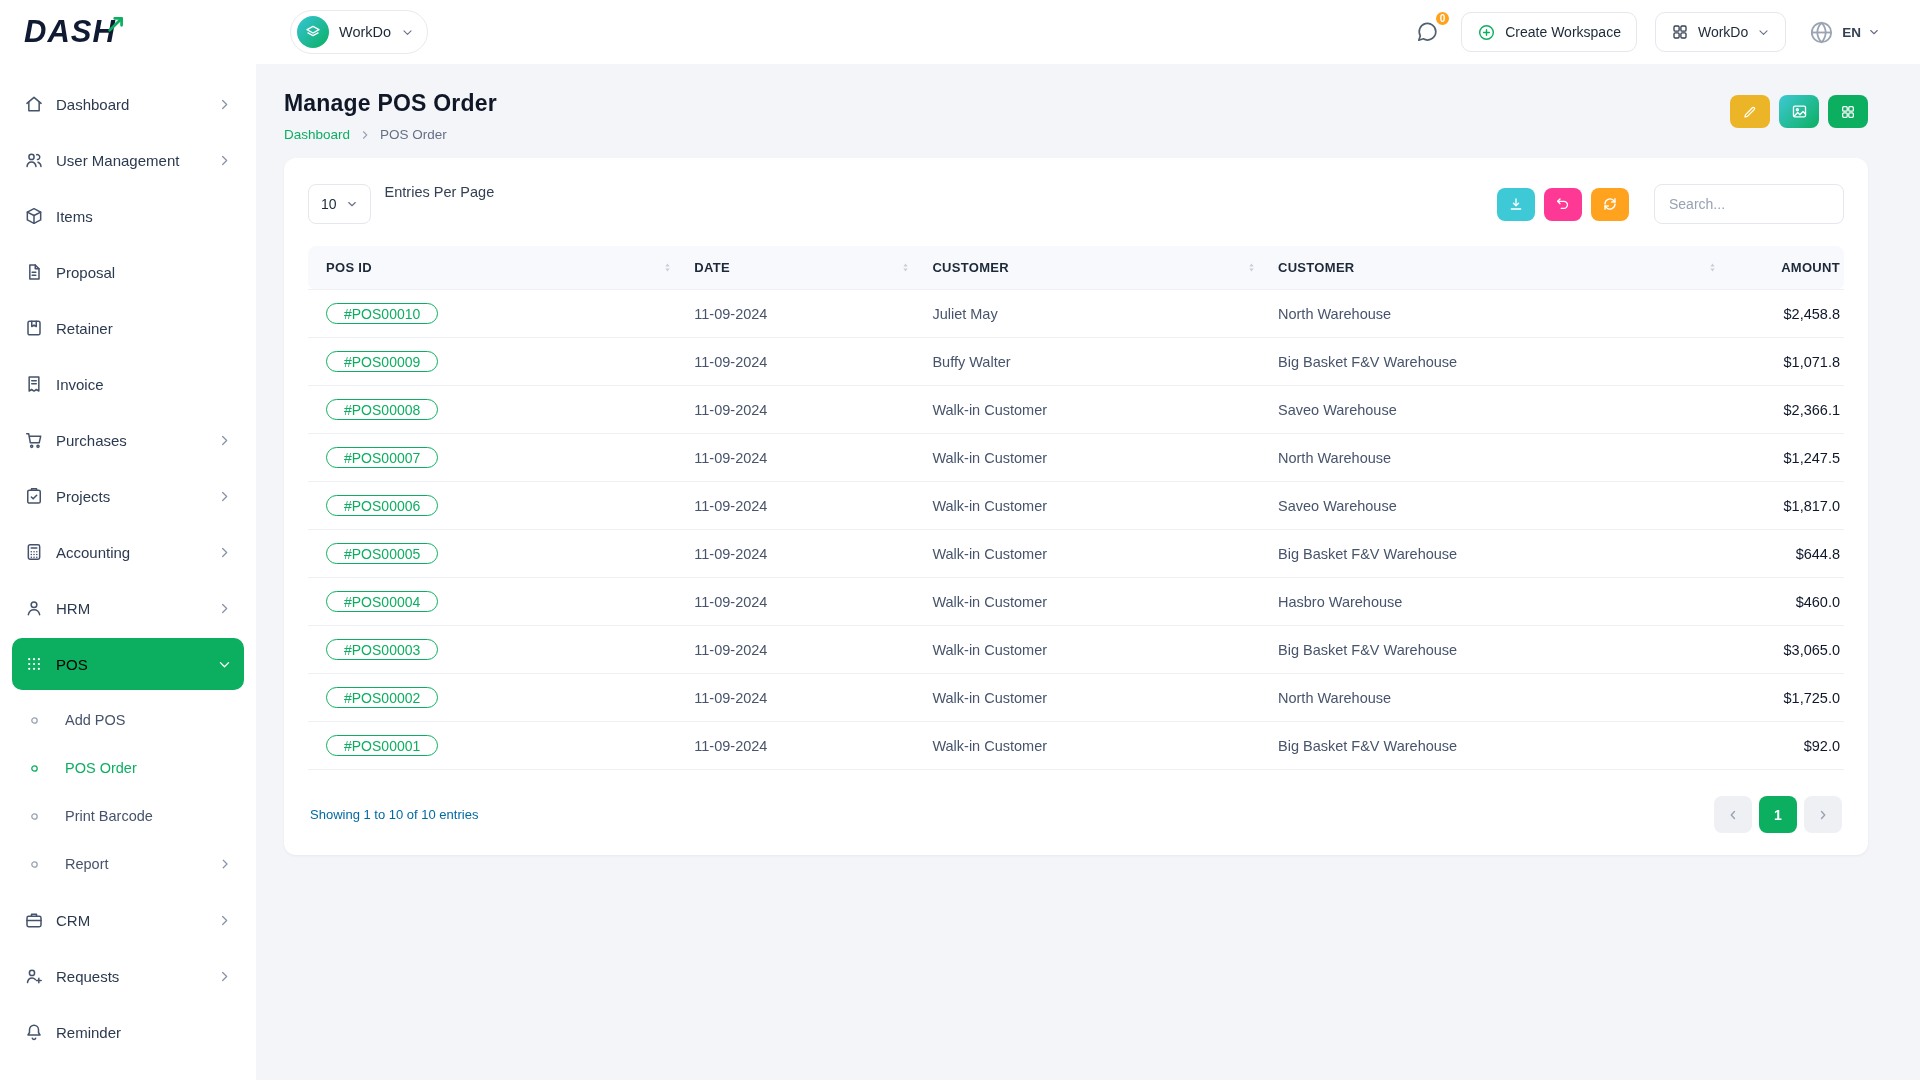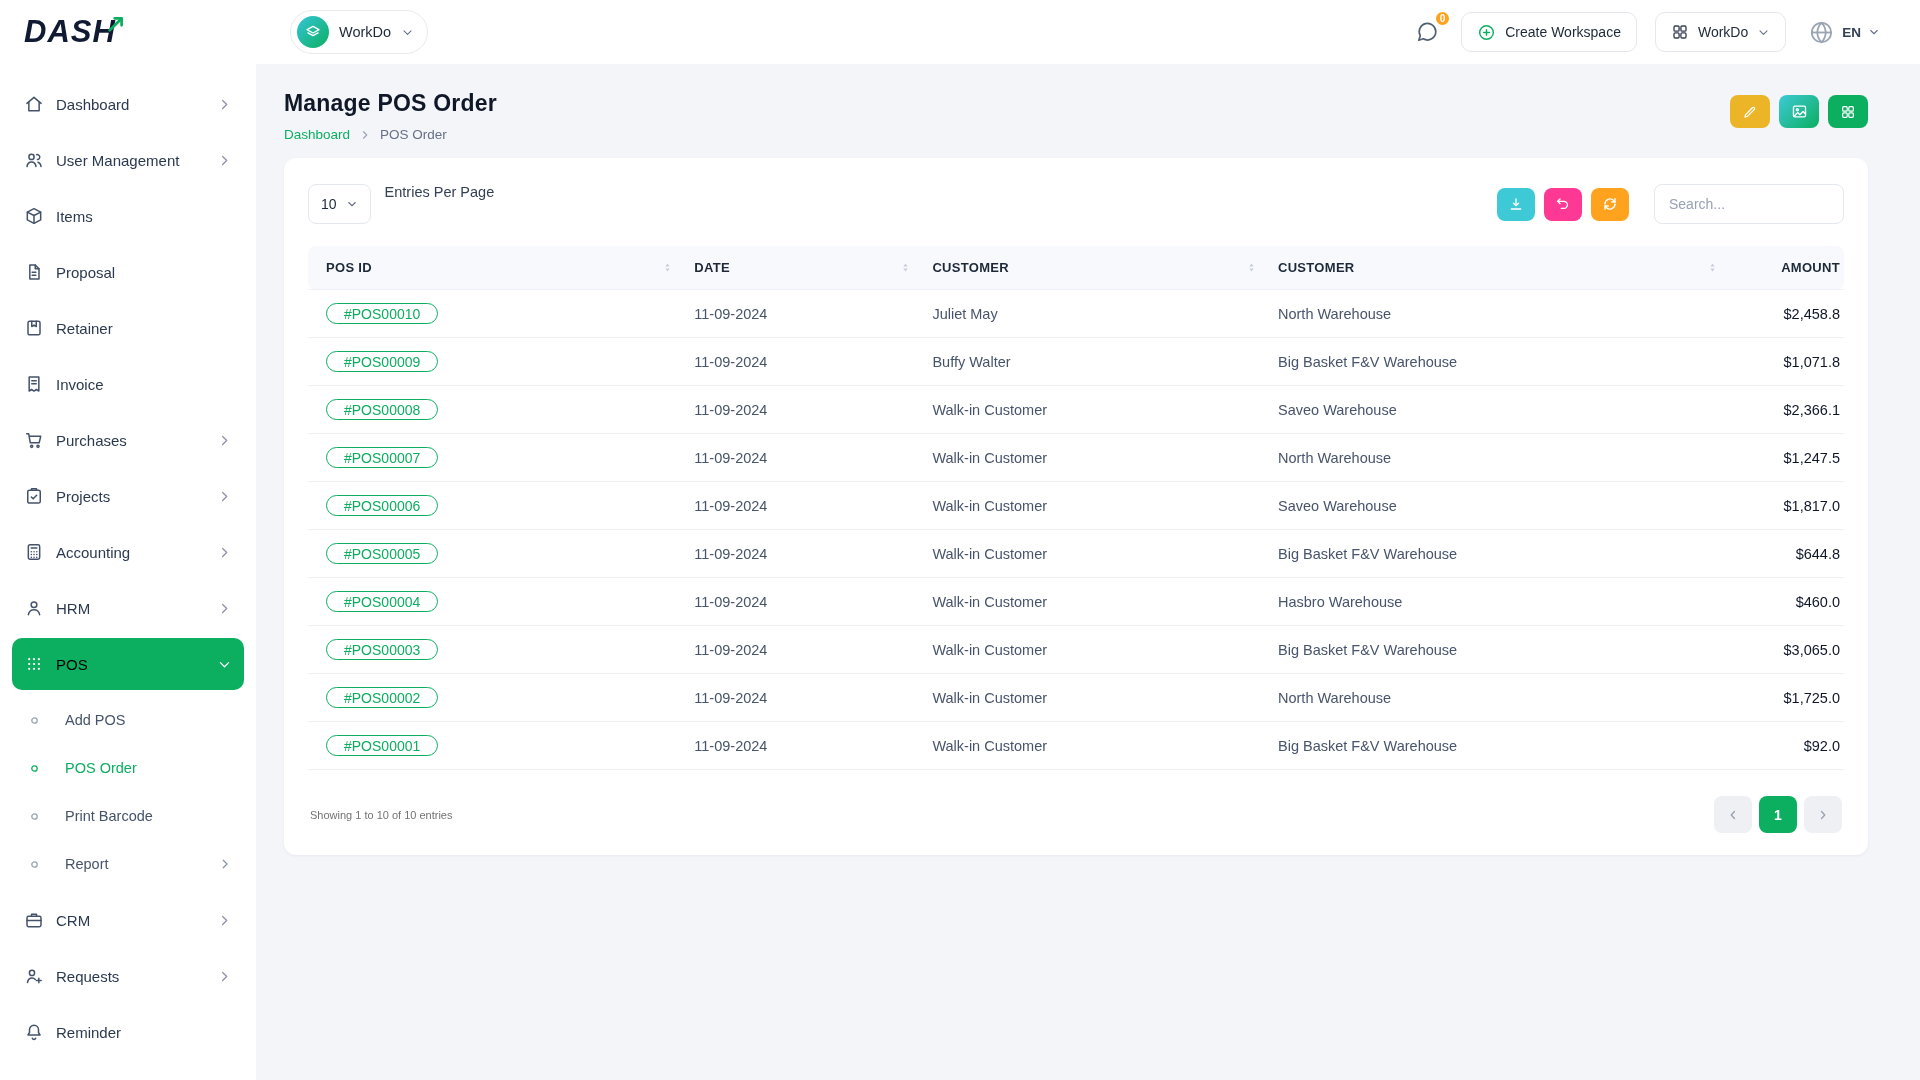--- a/index.html
+++ b/index.html
@@ -79,21 +79,21 @@
   .th-in{display:flex;align-items:center;justify-content:space-between;}
   th.right .th-in{justify-content:flex-end}
   .sort-ic{width:13px;height:13px;color:#c7ced9;flex:none}
   tbody td{padding:13px 10px;border-bottom:1px solid #eef0f4;font-size:14.5px;color:#47546b;vertical-align:middle}
   tbody td:first-child{padding-left:18px}
   td.right,th.right{text-align:right}
   td.right{padding-right:4px;color:#0f172a}
   .pos-pill{display:inline-flex;align-items:center;justify-content:center;height:21px;padding:0 17px;border:1px solid var(--primary);color:var(--primary);border-radius:17px;font-size:14px;background:#fff;text-decoration:none}
 
   .table-footer{display:flex;align-items:center;justify-content:space-between;margin-top:26px;padding:0 2px 8px}
-  .footer-text{font-size:11px;color:#737373}
+  .footer-text{font-size:13px;color:#0369a1}
   .pagination{display:flex;gap:7px}
   .page-nav{width:38px;height:37px;border-radius:8px;background:#eef0f4;color:#98a2b3;display:flex;align-items:center;justify-content:center}
   .page-num{width:38px;height:37px;border-radius:8px;background:var(--primary);color:#fff;font-size:14px;font-weight:600;display:flex;align-items:center;justify-content:center}
 </style>
 </head>
 <body>
 
 <div class="layout">
 
   <div class="logo-cell">

